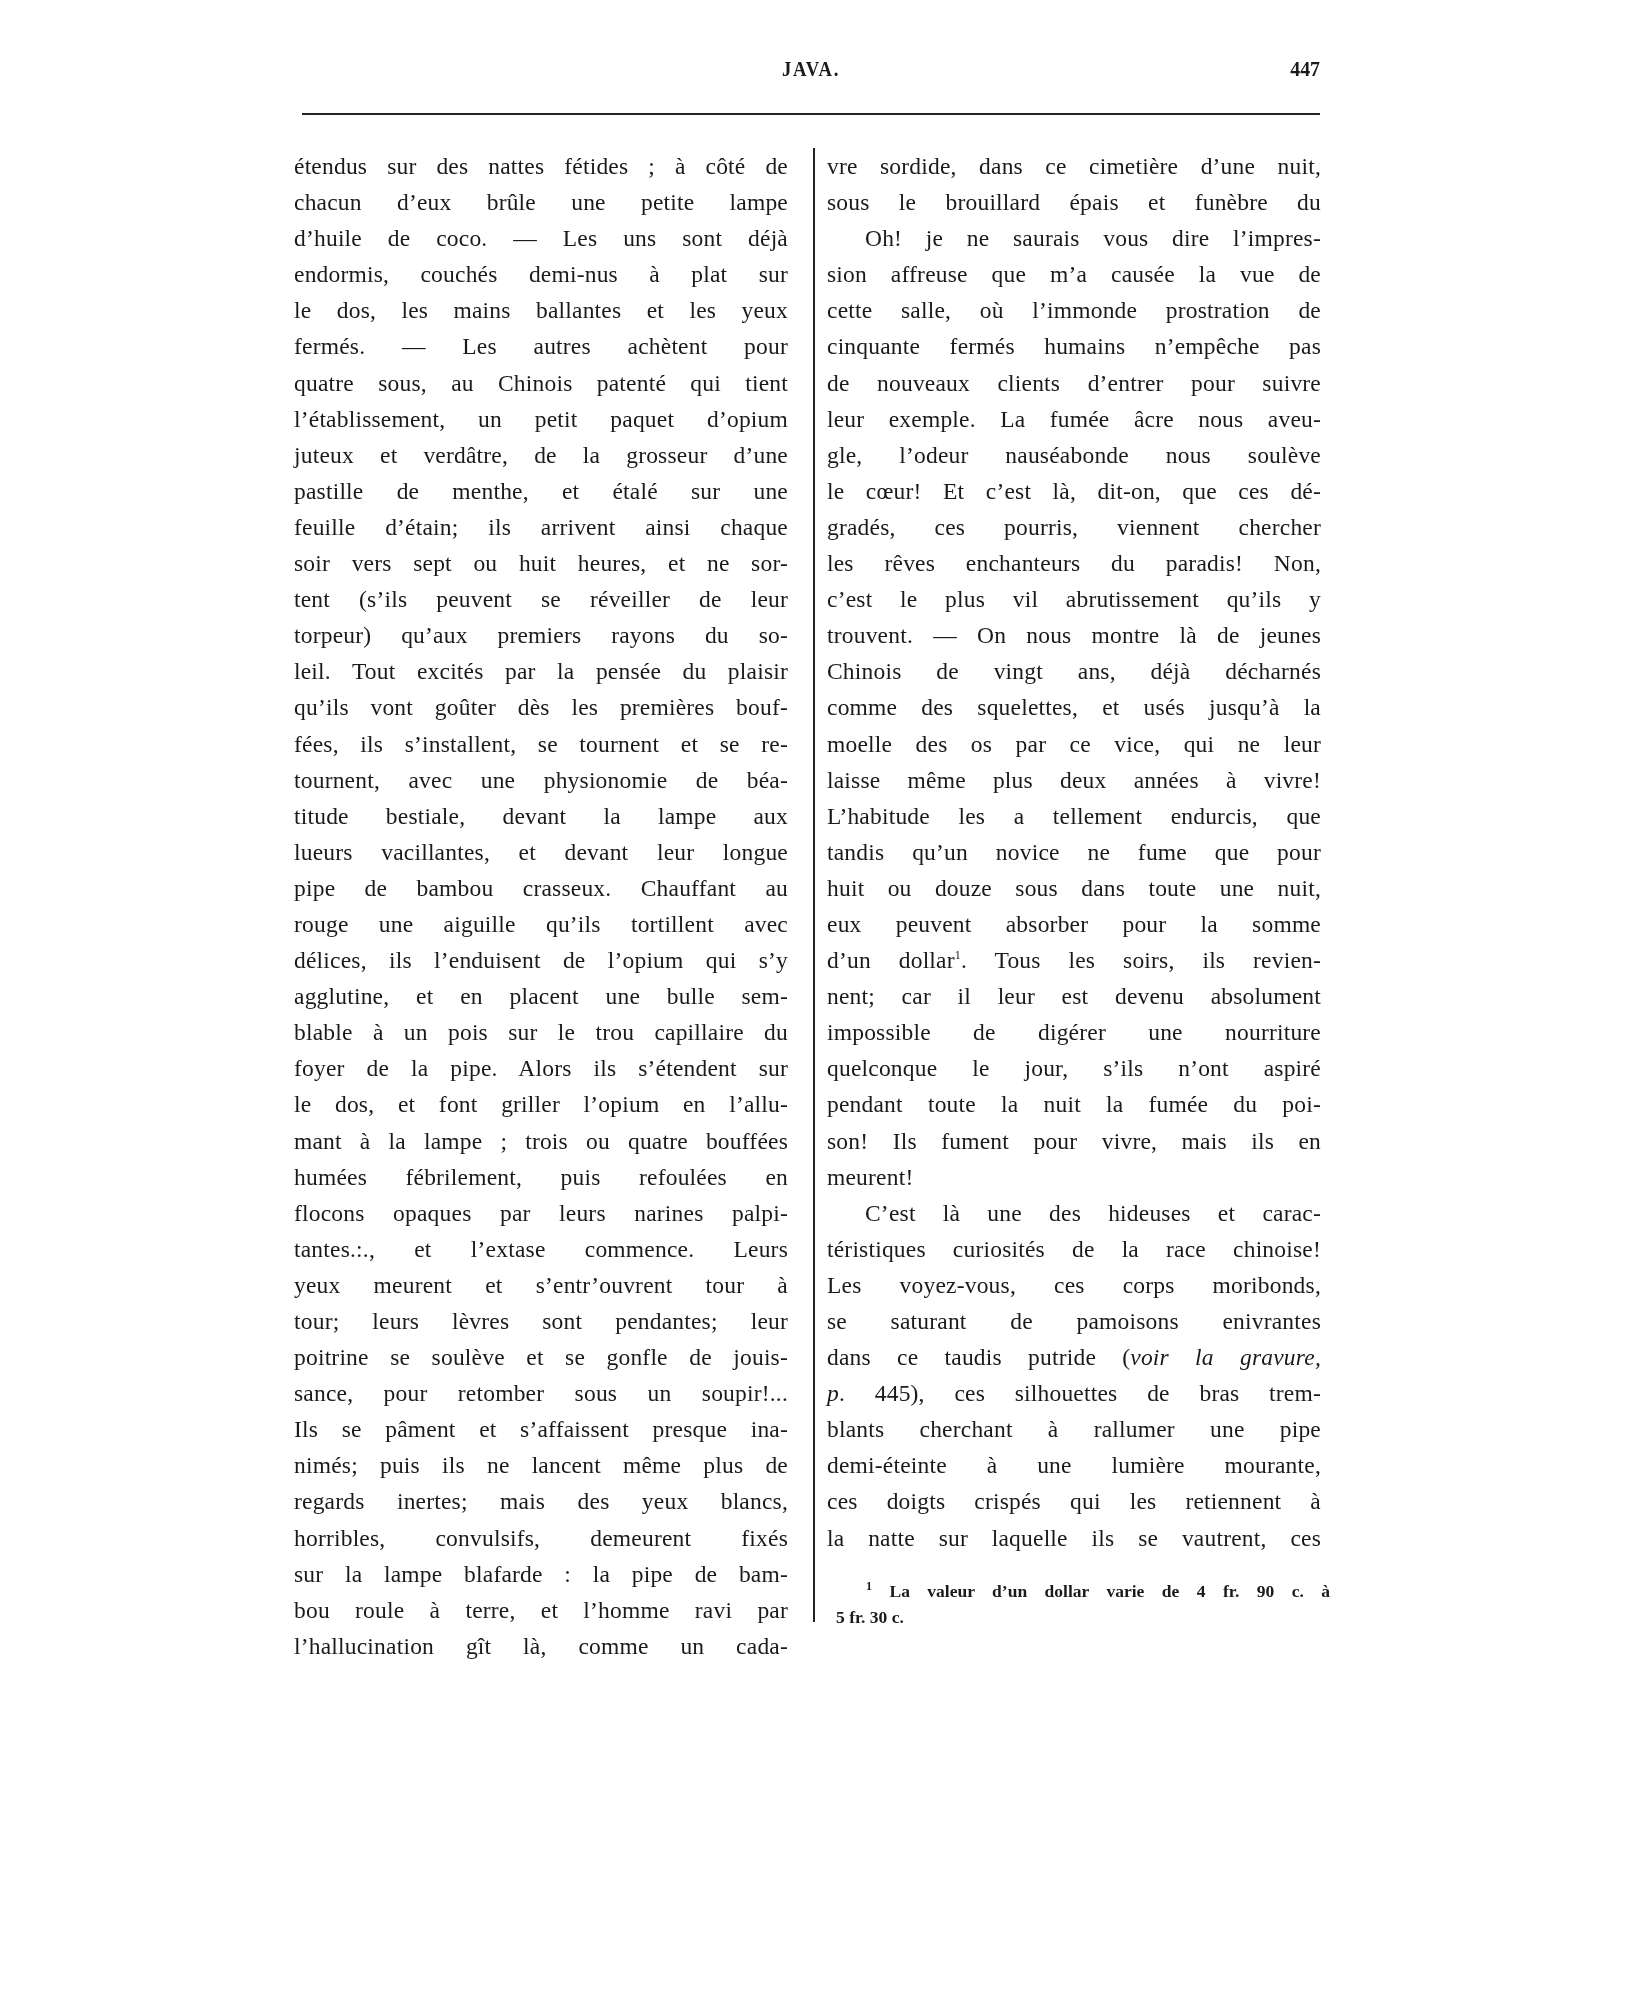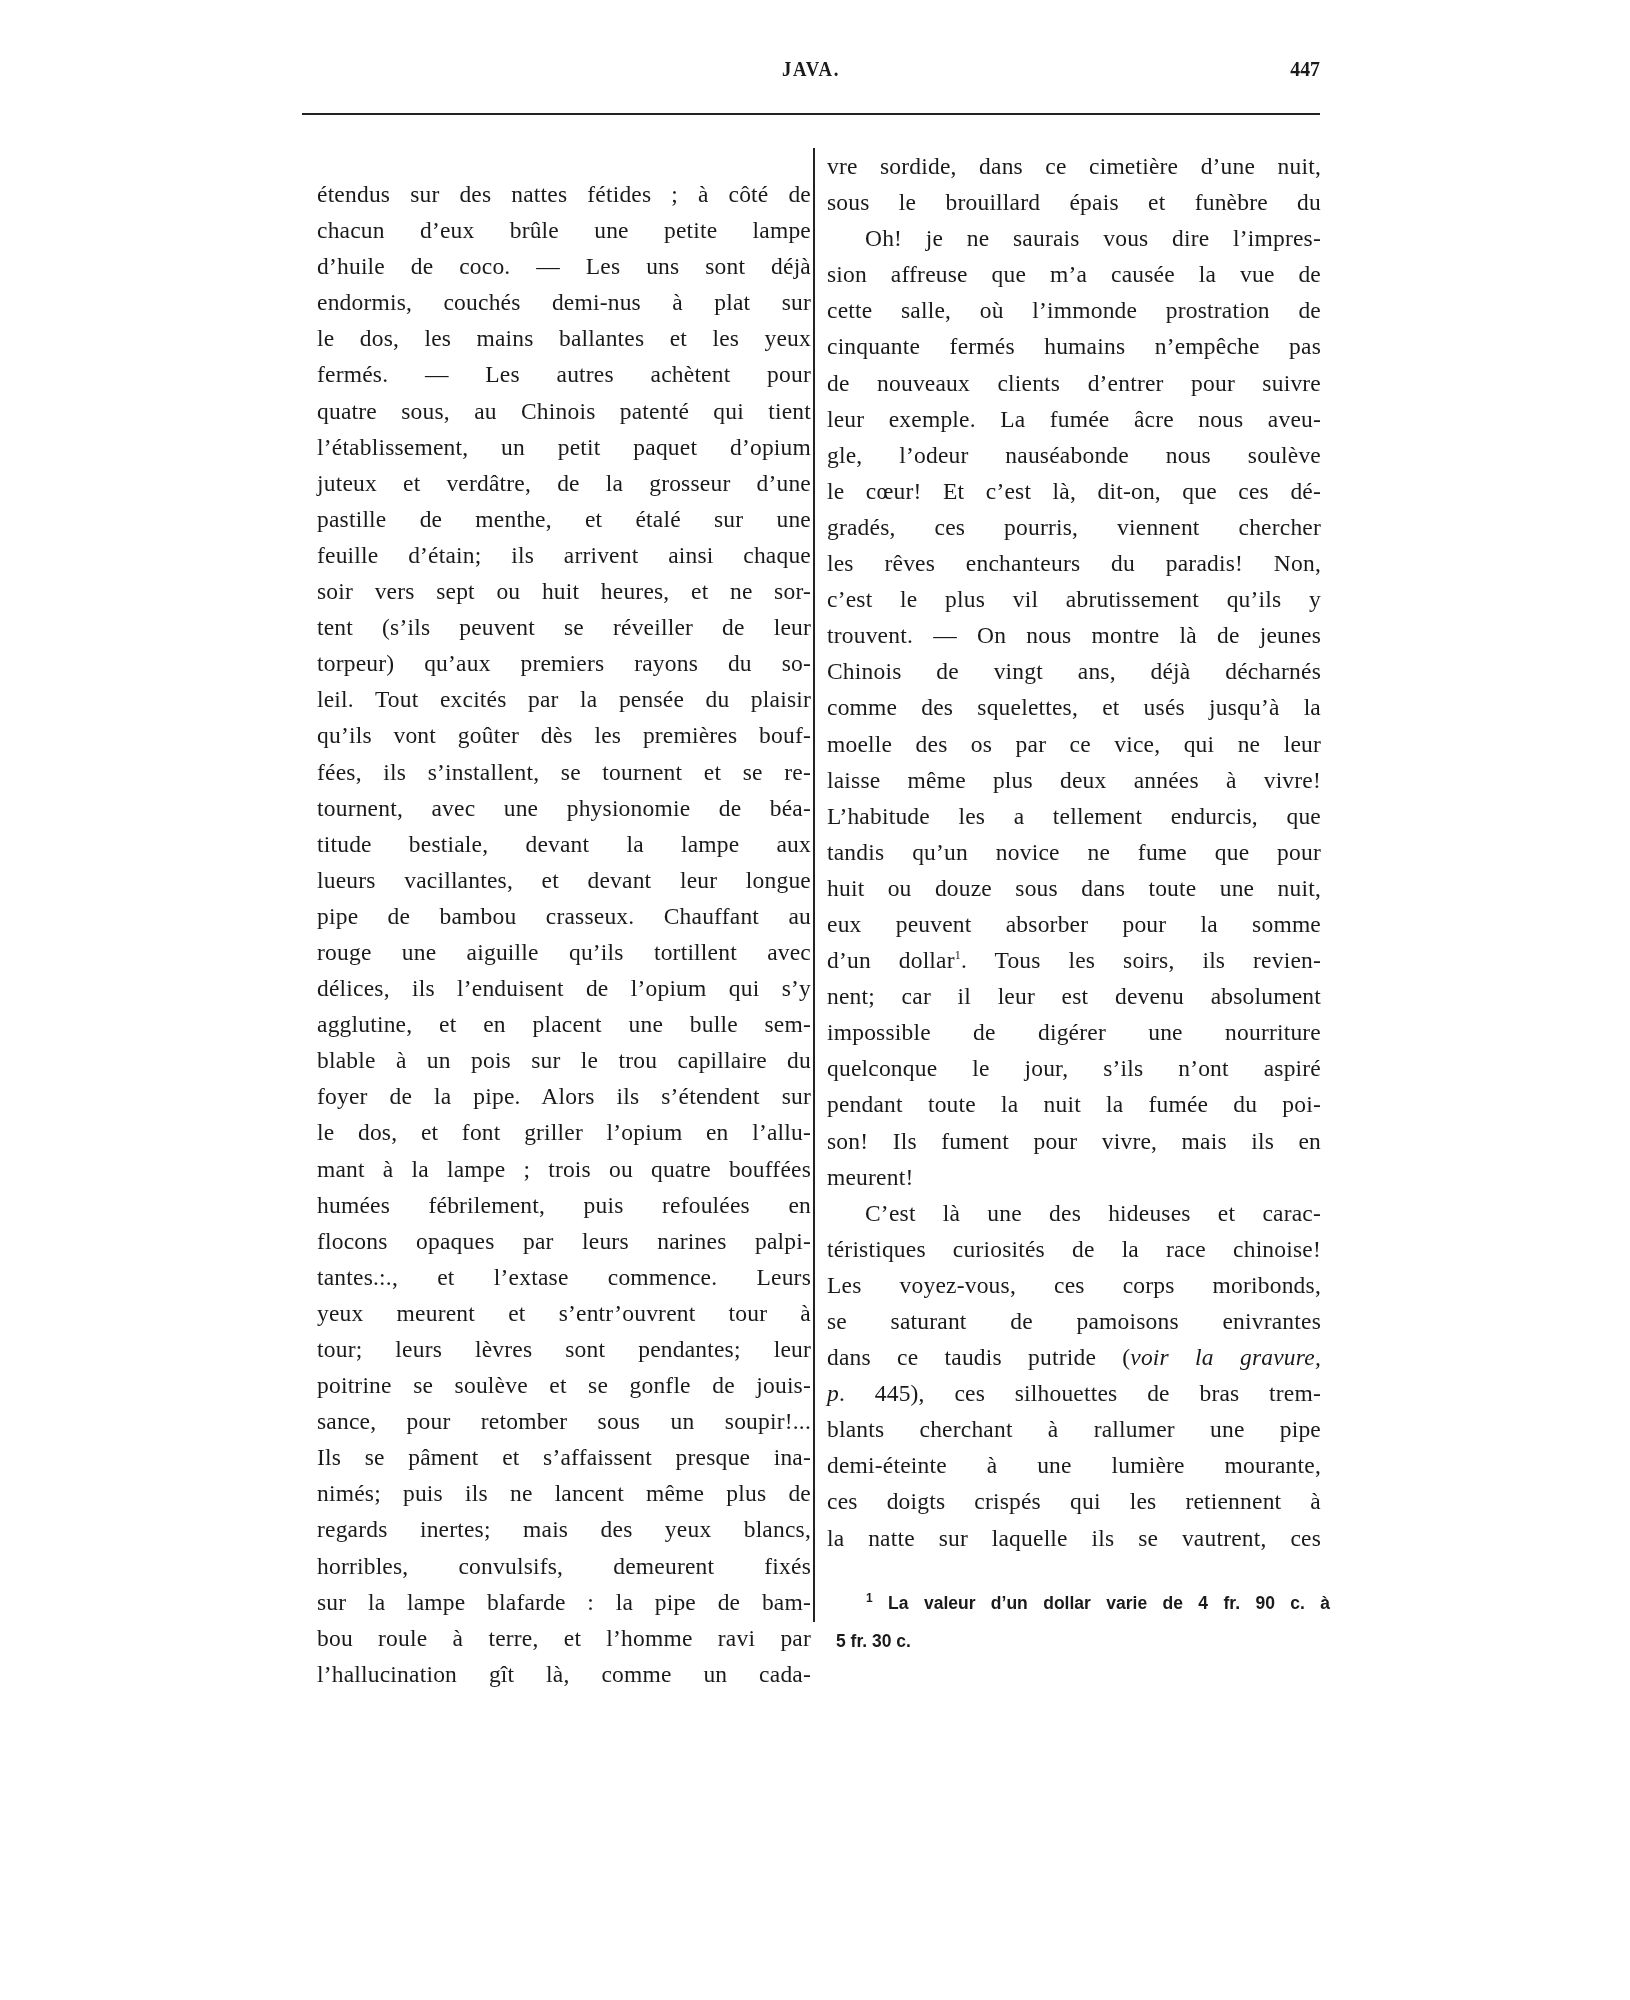--- a/index.html
+++ b/index.html
@@ -8,31 +8,31 @@
     .page { position: absolute; left: 0; top: 0; width: 1346px; height: 2000px; }
     .running-head { position: absolute; top: 52px; left: 302px; width: 1018px; height: 40px; }
     .running-title { position: absolute; left: 0; right: 0; text-align: center; top: 4px;
                      font-family: "Liberation Serif", serif; font-weight: bold;
                      font-size: 22px; letter-spacing: 2px; transform: scaleX(0.85); }
     .page-number { position: absolute; right: 0; top: 4px; font-family: "Liberation Serif", serif;
                    font-weight: bold; font-size: 22px; transform: scaleX(0.9); transform-origin: right; }
     .head-rule { position: absolute; top: 113px; left: 302px; width: 1018px; height: 2px; background: #222; }
     .col-divider { position: absolute; left: 813px; top: 148px; width: 2px; height: 1474px; background: #222; }
     .column { position: absolute; top: 148px; width: 494px; }
-    .col-left { left: 317px; margin-top: 28px; }
+    .col-left { left: 294px; }
     .col-right { left: 815px; margin-left: 12px; }
     .line { display: block; height: 36.1px; line-height: 36.1px; font-size: 23.5px;
             white-space: nowrap; text-align: justify; text-align-last: justify;
             font-family: "Liberation Serif", serif; letter-spacing: 0.2px; }
     .line.last { text-align-last: left; }
     .line.indent { padding-left: 38px; box-sizing: border-box; }
     .footnote { position: absolute; left: 836px; top: 1578px; width: 494px; }
     .fn-line { display: block; height: 26px; line-height: 26px; font-size: 17.5px; font-weight: bold;
-               font-family: Liberation Sans, sans-serif; white-space: nowrap;
-               text-align: justify; text-align-last: justify; margin-top: 12px; }
+               font-family: Liberation Serif, serif; white-space: nowrap;
+               text-align: justify; text-align-last: justify; }
     .fn-line.first { padding-left: 30px; box-sizing: border-box; }
     .fn-line.last { text-align-last: left; }
     sup { font-size: 12px; vertical-align: super; line-height: 0; }
     i.it { font-style: italic; }
   </style>
 </head>
 <body>
 
 <div class="page">
   <div class="running-head">

